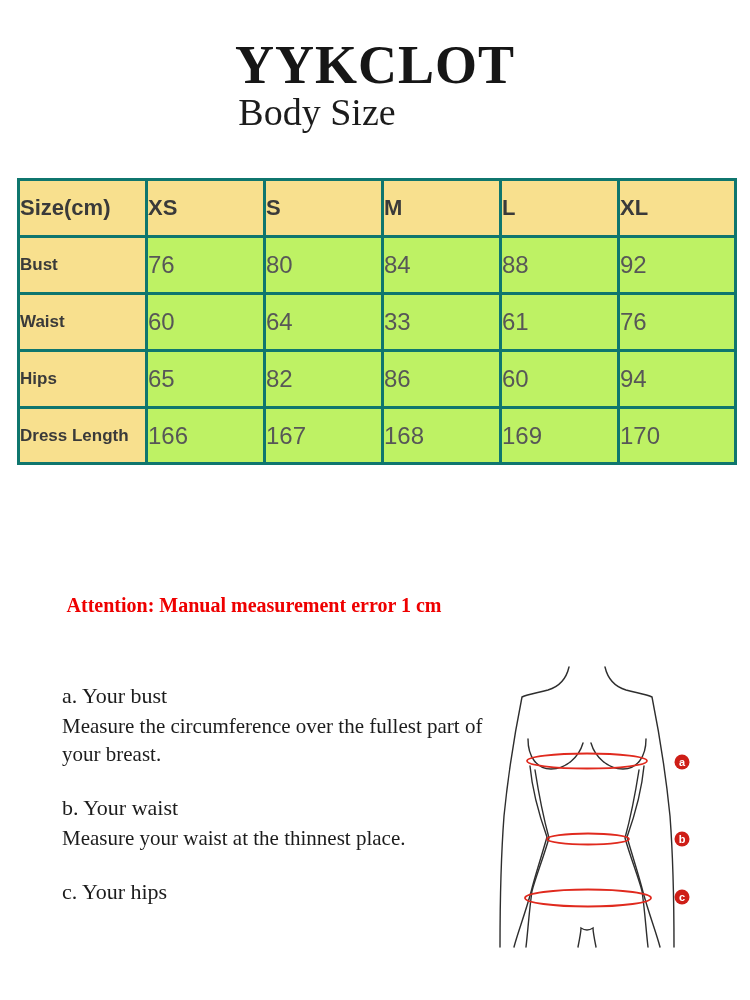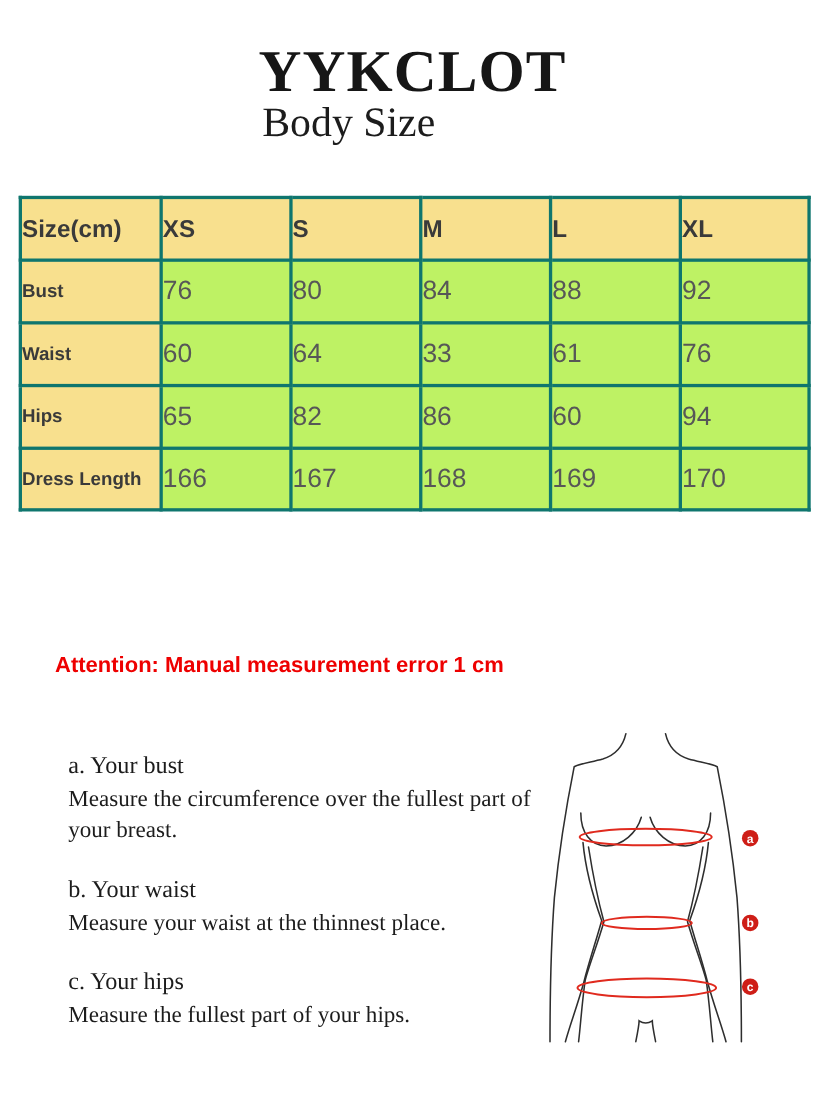--- a/index.html
+++ b/index.html
@@ -65,21 +65,21 @@
   }
   table.size-table .row-label { font-size: 17px; }
   table.size-table .last-row th, table.size-table .last-row td { height: 56px; }
 
   
   .attention {
     position: absolute;
     top: 594px; left: 0;
     width: 508px;
     text-align: center;
-    font-family: Liberation Sans, sans-serif;
+    font-family: Liberation Serif, serif;
     font-weight: 700;
     font-size: 20px;
     color: #EE0000;
   }
 
   
   .guide-title {
     position: absolute;
     top: 634px; left: 62px;
     font-family: "Liberation Serif", serif;
@@ -191,21 +191,20 @@
     <p class="measure-text">Measure your waist at the thinnest place.</p>
   </div>
 
   <div class="measure-section sec-a">
     <div class="measure-label">a. Your bust</div>
     <p class="measure-text">Measure the circumference over the fullest part of your breast.</p>
   </div>
 
   <div class="measure-section sec-c">
     <div class="measure-label">c. Your hips</div>
-    <p class="measure-text">Measure the fullest part of your hips.</p>
   </div>
 
   <svg class="body-figure" viewBox="0 0 200 290" xmlns="http://www.w3.org/2000/svg">
 
     <g>
 
       <path class="outline" d="M 79,7 C 76,20 68,27 58,30 C 47,33 38,34 32,37 C 25,72 18,116 14,156 C 11,196 10,242 10,287"></path>
 
       <path class="outline" d="M 115,7 C 118,20 126,27 136,30 C 147,33 156,34 162,37 C 169,72 176,116 180,156 C 183,196 184,242 184,287"></path>
 

